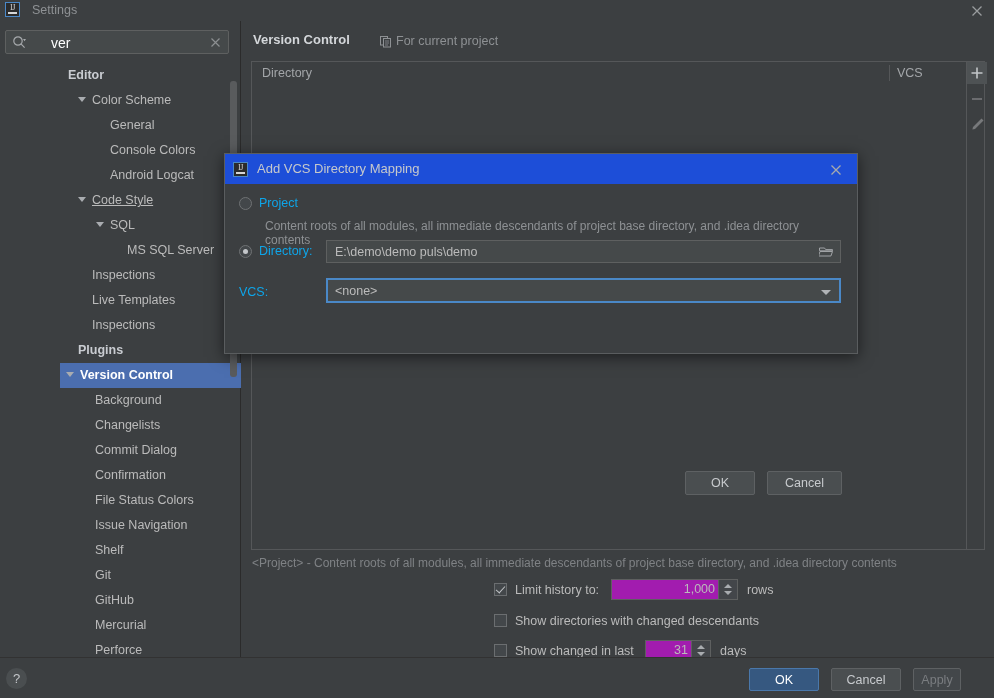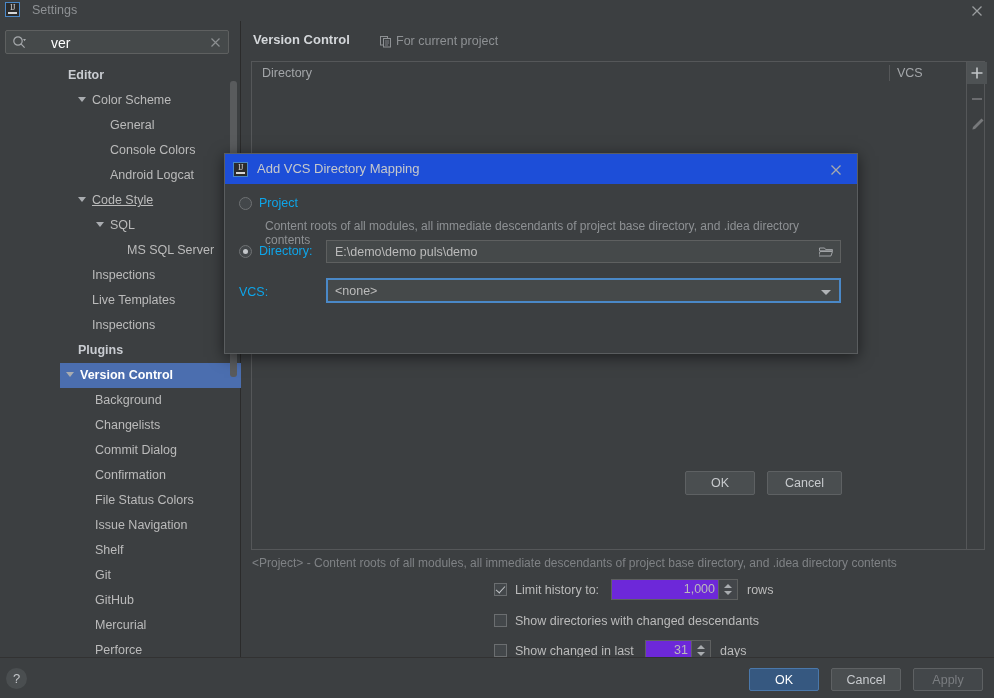--- a/index.html
+++ b/index.html
@@ -122,21 +122,21 @@
     background:#43474a;border:1px solid #6b6e70;box-sizing:border-box;cursor:pointer;
   }
   .cb.on:after{
     content:"";position:absolute;left:3px;top:0px;width:4px;height:8px;
     border:solid #c0c3c6;border-width:0 1.6px 1.6px 0;transform:rotate(42deg);
   }
   .opttext{position:absolute;top:0;font-size:12.5px;color:#bbbbbb;line-height:18px;}
 
   .spin{
     position:absolute;top:-2px;height:21px;
-    background:#6d28d9;border:1px solid #5e6060;box-sizing:border-box;
+    background:#a21caf;border:1px solid #5e6060;box-sizing:border-box;
   }
   .spin .val{
     position:absolute;right:22px;top:0;line-height:19px;font-size:12.5px;color:#bbbbbb;
   }
   .spin .arrs{
     position:absolute;right:0;top:0;width:18px;height:19px;border-left:1px solid #5e6060;
     background:#43464a;cursor:pointer;
   }
   .arrs .up,.arrs .dn{position:absolute;left:5px;width:0;height:0;
     border-left:4px solid transparent;border-right:4px solid transparent;}
@@ -472,21 +472,21 @@
         </div>
       </div>
       <div class="opttext" style="left:226px;">days</div>
     </div>
   </div>
 
   <div class="footer">
     <div class="helpbtn">?</div>
     <div class="fbtn primary" style="left:749px;width:70px;">OK</div>
     <div class="fbtn" style="left:831px;width:70px;">Cancel</div>
-    <div class="fbtn disabled" style="left:913px;width:70px;">Apply</div>
+    <div class="fbtn disabled" style="left:913px;width:48px;">Apply</div>
   </div>
 
   <div class="dialog">
     <div class="dlg-titlebar">
       <div class="dlg-ij">
         <div class="ijlogo"></div>
       </div>
       <div class="dlg-title">Add VCS Directory Mapping</div>
       <div class="dlg-close">
         <svg width="16" height="16" viewBox="0 0 16 16">

